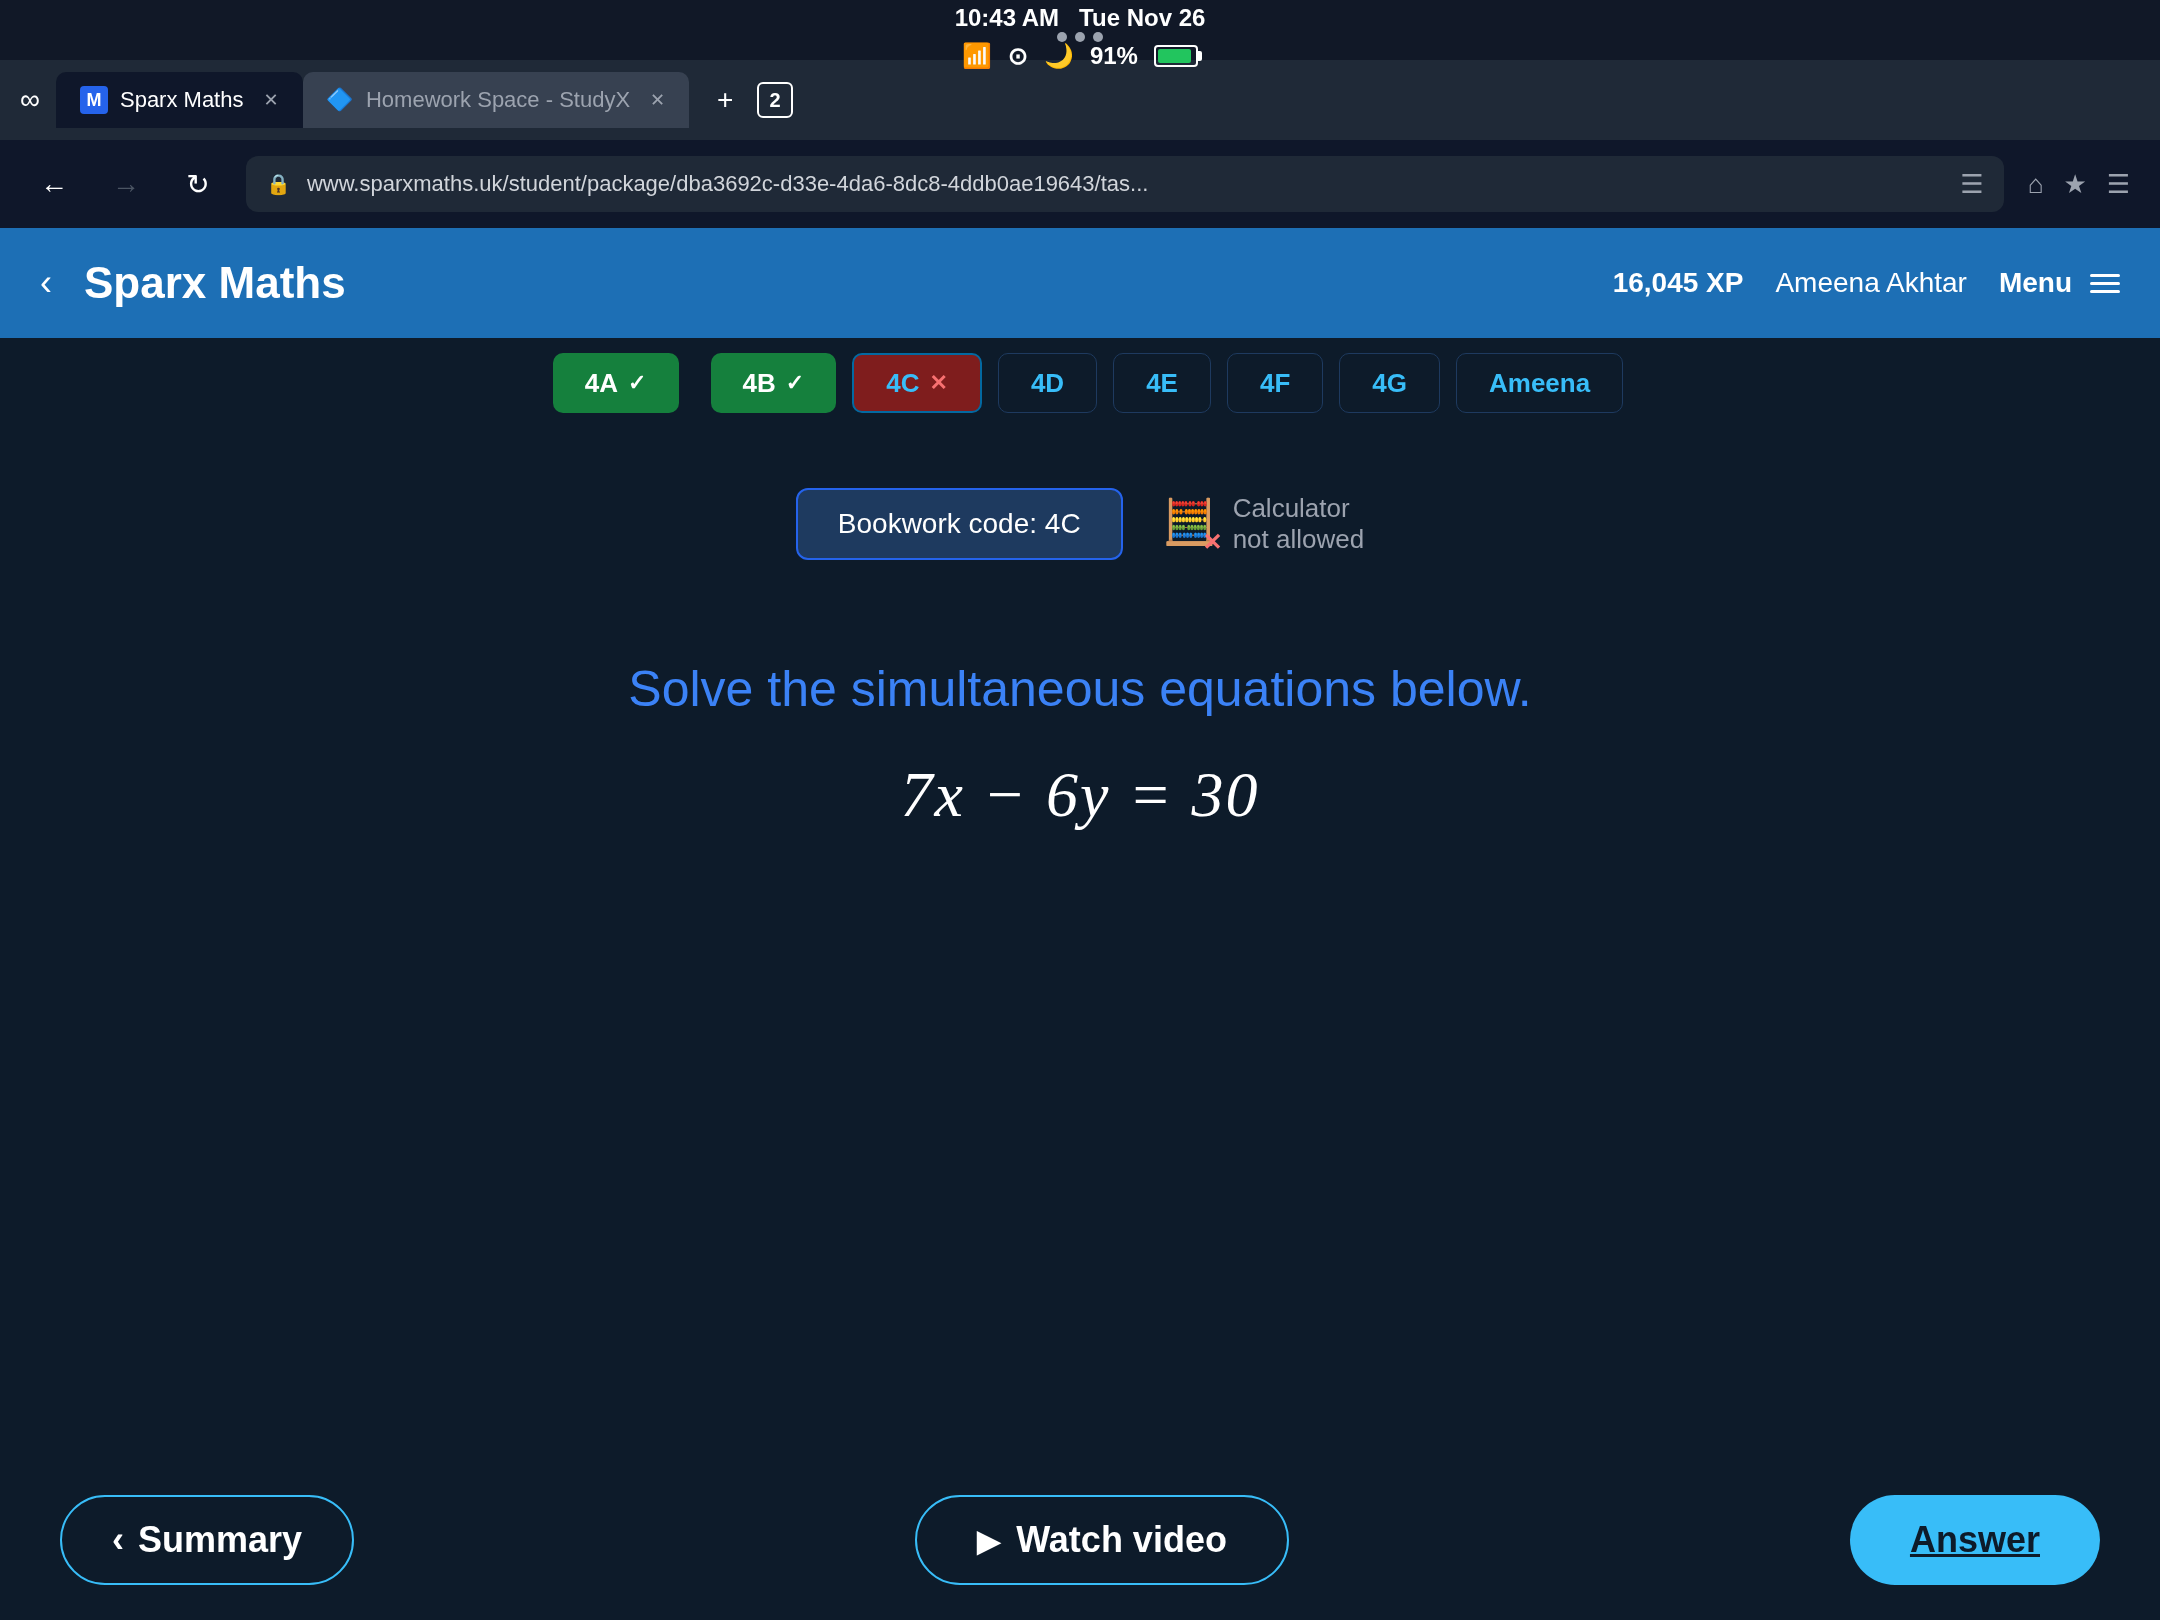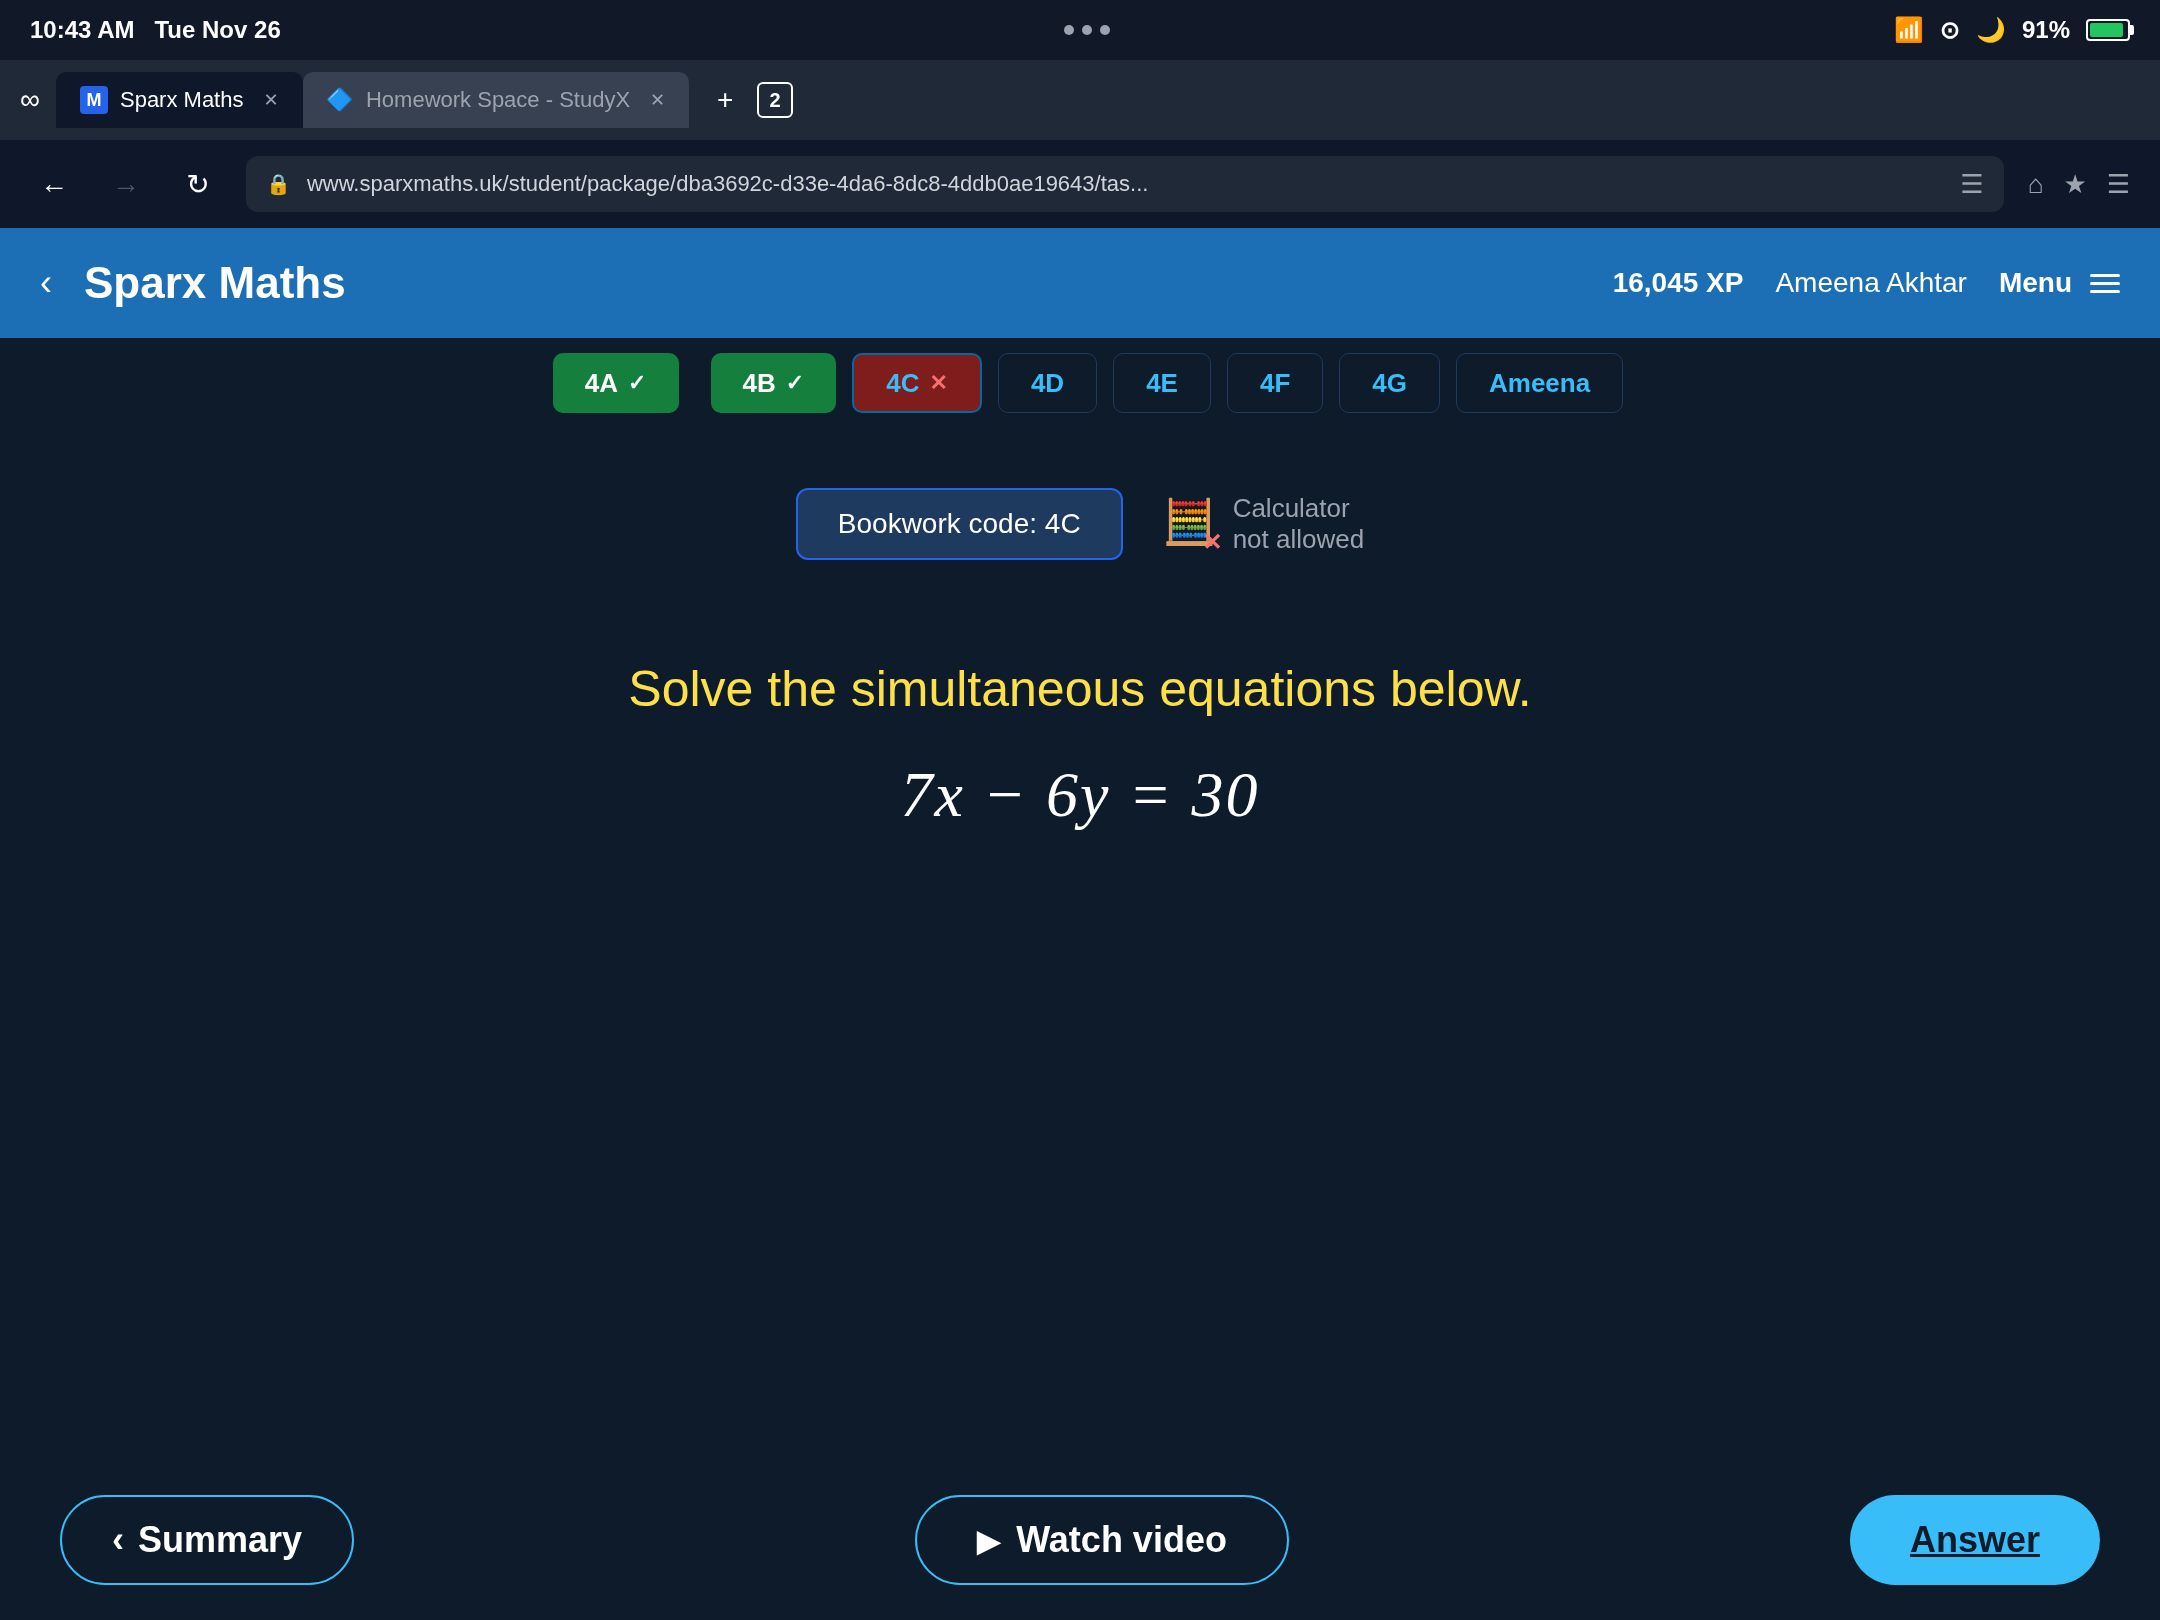--- a/index.html
+++ b/index.html
@@ -18,20 +18,21 @@
       width: 100%;
       height: 60px;
       background: #111827;
       display: flex;
       align-items: center;
       justify-content: space-between;
       padding: 4px 30px;
       color: white;
       font-size: 24px;
       font-weight: 600;
+      flex-direction: column;
     }
 
     .status-left {
       display: flex;
       gap: 20px;
       align-items: center;
     }
 
     .status-center {
       display: flex;
@@ -417,21 +418,21 @@
     
     .question-container {
       display: flex;
       flex-direction: column;
       align-items: center;
       gap: 40px;
       margin-top: 60px;
     }
 
     .question-text {
-      color: #fde047;
+      color: #3b82f6;
       font-size: 50px;
       font-weight: 400;
       text-align: center;
     }
 
     .equations-container {
       display: flex;
       flex-direction: column;
       align-items: center;
       gap: 20px;

